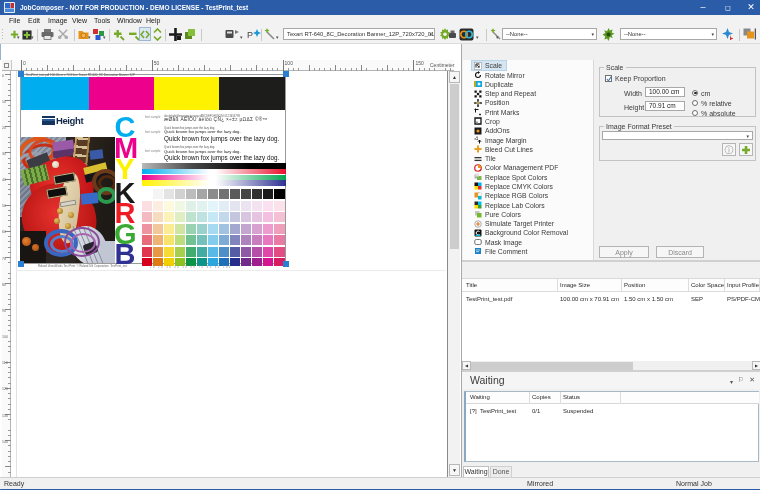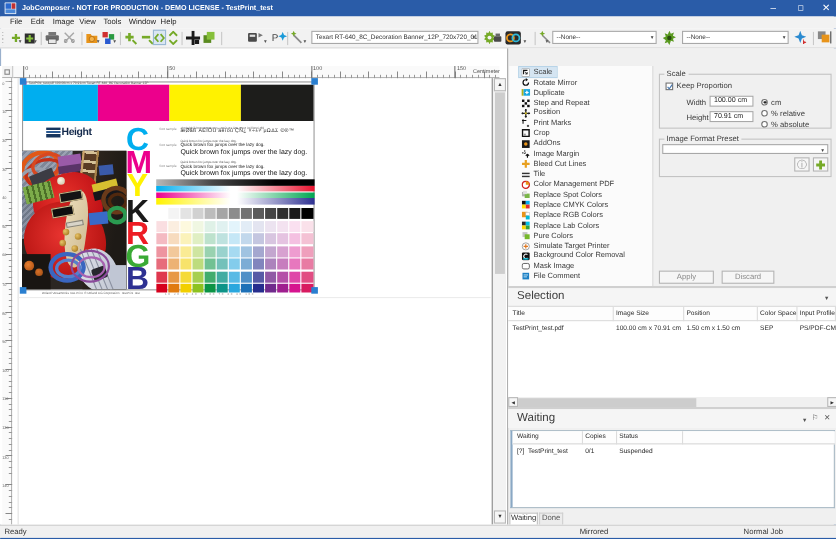--- a/index.html
+++ b/index.html
@@ -638,24 +638,20 @@
       <div class="finput" style="left:140px;top:87px;width:151px;height:9px;">
         <span style="position:absolute;right:3px;top:1px;font-size:5px;color:#444;">▾</span>
       </div>
       <div class="btn" style="left:260px;top:99px;width:14px;height:13px;color:#909090;font-size:9px;line-height:12px;">ⓘ</div>
       <div class="btn" style="left:277px;top:99px;width:14px;height:13px;"><svg width="10" height="10" viewBox="0 0 10 10" style="margin-top:1px;">
           <path d="M3.7 1h2.6v2.7H9v2.6H6.3V9H3.7V6.3H1V3.7h2.7z" fill="#76aa28"></path>
         </svg></div>
       <div class="btn" style="left:137px;top:202px;width:50px;height:12px;line-height:11px;">Apply</div>
       <div class="btn" style="left:194px;top:202px;width:48px;height:12px;line-height:11px;">Discard</div>
       <div class="abs" style="left:0;top:216px;width:299px;height:2px;background:#d0d0d0;"></div>
-      <div class="sechead" style="top:218px;height:16px;">
-        <span class="t">Selection</span>
-        <span class="ar" style="top:5px;">▾</span>
-      </div>
       <div class="abs" style="left:0px;top:234px;width:299px;height:83px;background:#fff;border-top:1px solid #d8d8d8;">
         <div class="abs" style="left:0;top:0;width:299px;height:13px;background:#fdfdfd;border-bottom:1px solid #dcdcdc;"></div>
         <div class="abs" style="left:95px;top:0;width:1px;height:13px;background:#dcdcdc;"></div>
         <div class="abs" style="left:159px;top:0;width:1px;height:13px;background:#dcdcdc;"></div>
         <div class="abs" style="left:226px;top:0;width:1px;height:13px;background:#dcdcdc;"></div>
         <div class="abs" style="left:262px;top:0;width:1px;height:13px;background:#dcdcdc;"></div>
         <div class="abs" style="left:297px;top:0;width:1px;height:13px;background:#dcdcdc;"></div>
         <div class="abs" style="left:4px;top:2.5px;font-size:6px;color:#2a2a2a;white-space:nowrap;">Title</div>
         <div class="abs" style="left:98px;top:2.5px;font-size:6px;color:#2a2a2a;white-space:nowrap;">Image Size</div>
         <div class="abs" style="left:162px;top:2.5px;font-size:6px;color:#2a2a2a;white-space:nowrap;">Position</div>

